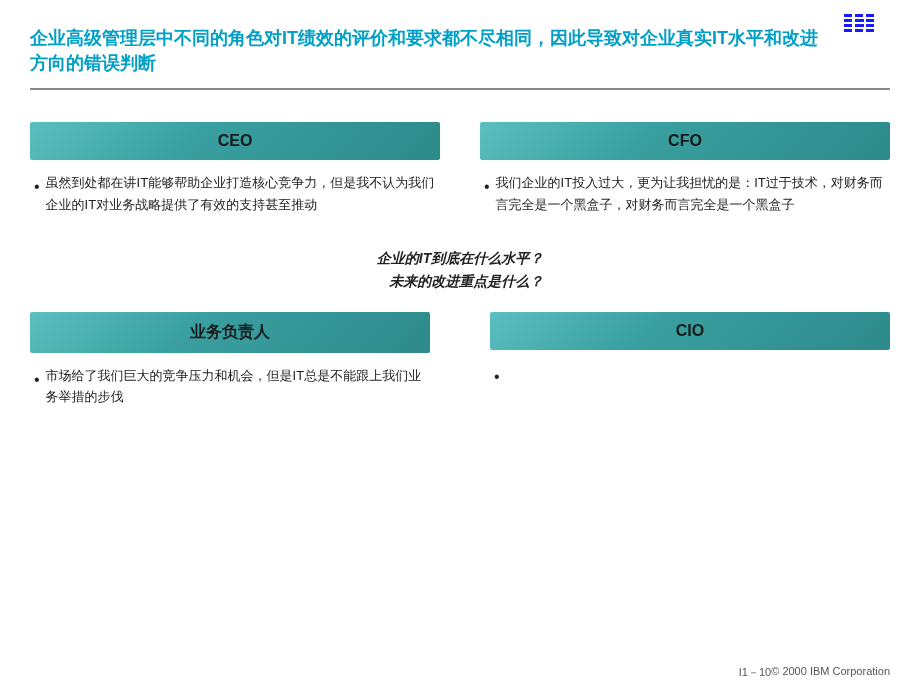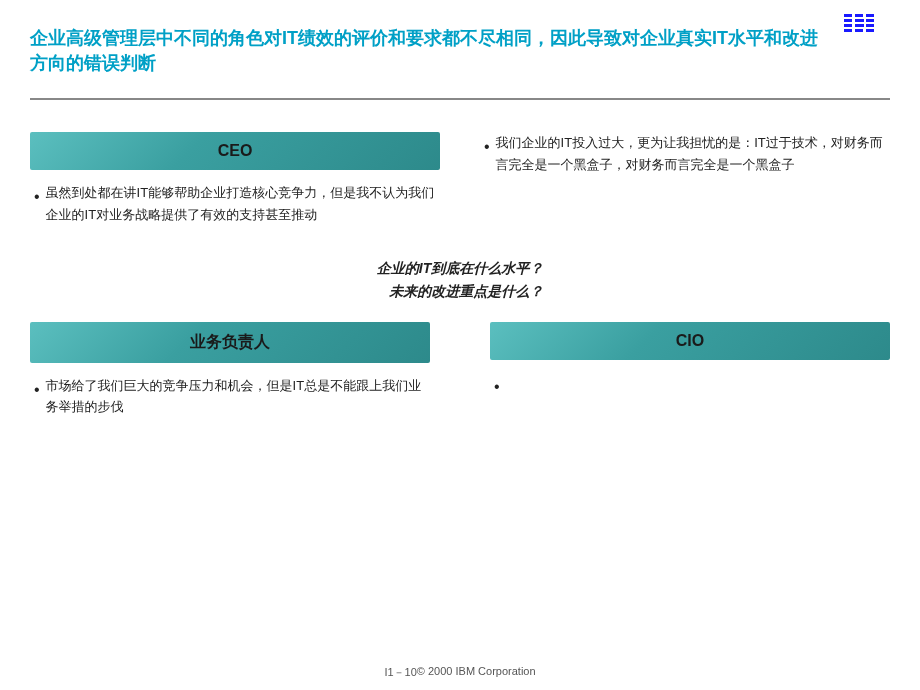--- a/index.html
+++ b/index.html
@@ -28,21 +28,21 @@
       right: 24px;
       font-weight: bold;
       font-size: 20px;
       letter-spacing: 2px;
       color: #1a1aff;
     }
 
     
     .page-title {
       margin-top: 8px;
-      margin-bottom: 22px;
+      margin-bottom: 12px;
       font-size: 18px;
       color: #00a0c6;
       font-weight: bold;
       line-height: 1.4;
       padding-right: 60px;
     }
 
     .divider {
       border: none;
       border-top: 2px solid #888;
@@ -105,21 +105,21 @@
       margin-top: 20px;
     }
 
     
     .footer {
       position: absolute;
       bottom: 10px;
       left: 30px;
       right: 30px;
       display: flex;
-      justify-content: center;
+      justify-content: flex-end;
       font-size: 11px;
       color: #555;
     }
 
     .top-row {
       display: grid;
       grid-template-columns: 1fr 1fr;
       gap: 0 40px;
       margin-top: 32px;
     }
@@ -167,20 +167,23 @@
       </div>
       <div class="card-body">
         <div class="bullet-item">
           <span class="bullet-dot">•</span>
           <span>虽然到处都在讲IT能够帮助企业打造核心竞争力，但是我不认为我们企业的IT对业务战略提供了有效的支持甚至推动</span>
         </div>
       </div>
     </div>
 
     <div class="card-section">
+      <div class="card-header">
+        <span>CFO</span>
+      </div>
       <div class="card-body">
         <div class="bullet-item">
           <span class="bullet-dot">•</span>
           <span>我们企业的IT投入过大，更为让我担忧的是：IT过于技术，对财务而言完全是一个黑盒子，对财务而言完全是一个黑盒子</span>
         </div>
       </div>
     </div>
   </div>
 
   <div class="middle-row">

